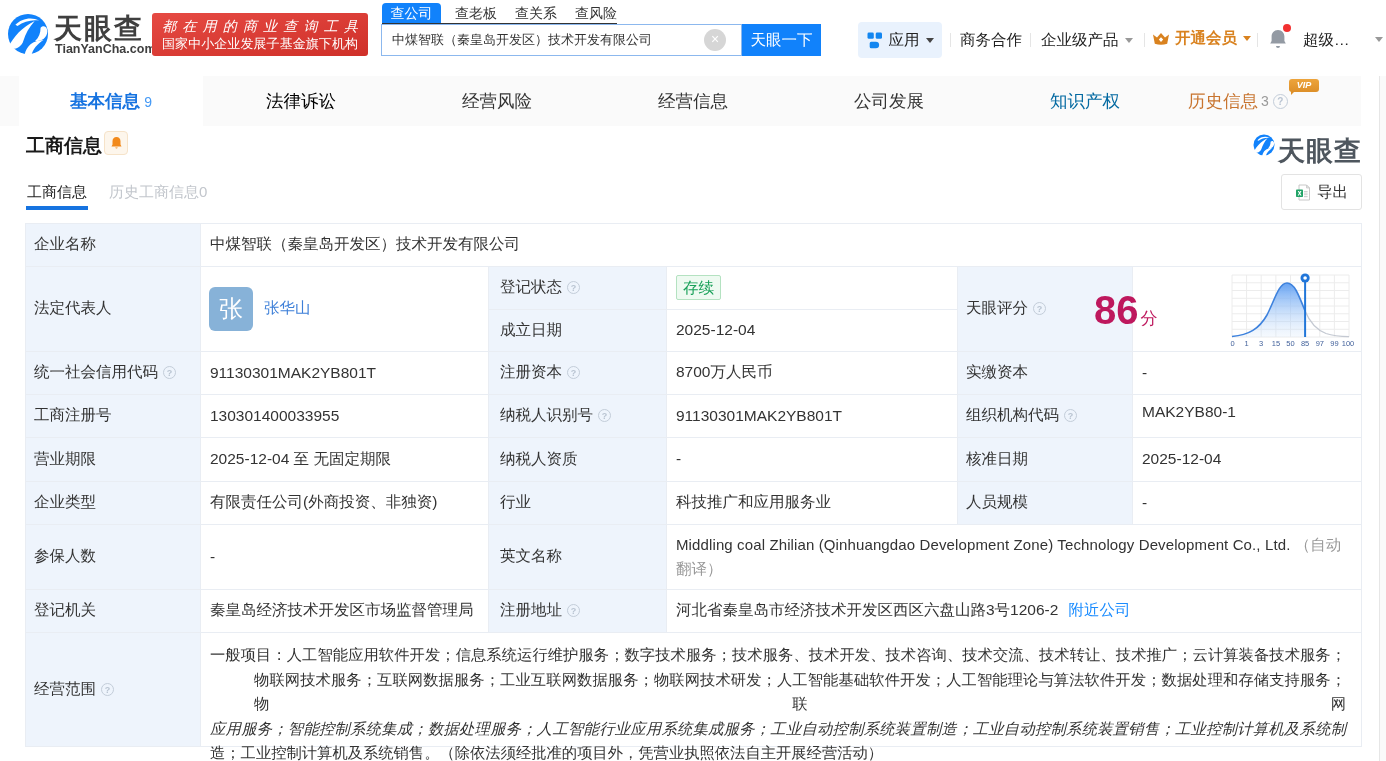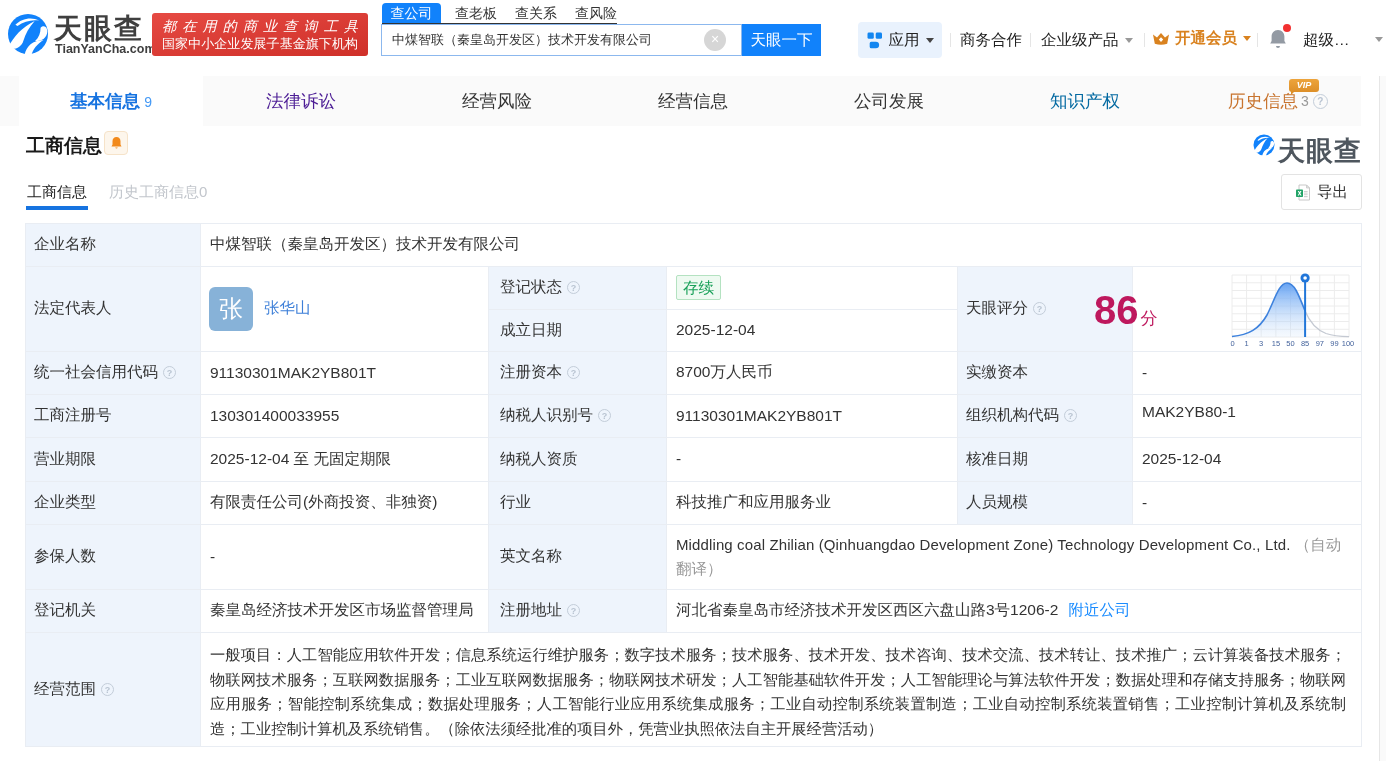--- a/index.html
+++ b/index.html
@@ -77,26 +77,26 @@
   </svg>
   <div class="abs" style="left:1283px;top:24px;width:8px;height:8px;border-radius:50%;background:#f23030;"></div>
   <div class="abs" style="left:1303px;top:30px;font-size:15.5px;color:#222;">超级…</div>
   <span class="caret abs" style="left:1369px;top:37px;border-top-color:#999;"></span>
 </div>
 
 <div class="abs" style="left:0;top:76px;width:1361px;height:50px;background:#fafafa;"></div>
 <div class="abs" style="left:19px;top:76px;width:184px;height:50px;background:#fff;"></div>
 <div id="navtabs">
   <div class="abs" style="left:19px;top:76px;width:184px;height:50px;text-align:center;line-height:50px;"><span style="font-size:17.5px;font-weight:bold;color:#1673e0;">基本信息</span> <span style="font-size:14px;color:#4499f5;">9</span></div>
-  <div class="abs" style="left:203px;top:76px;width:196px;height:50px;text-align:center;line-height:50px;font-size:17.5px;color:#4c1d95;">法律诉讼</div>
+  <div class="abs" style="left:203px;top:76px;width:196px;height:50px;text-align:center;line-height:50px;font-size:17.5px;color:#000000;">法律诉讼</div>
   <div class="abs" style="left:399px;top:76px;width:196px;height:50px;text-align:center;line-height:50px;font-size:17.5px;color:#333;">经营风险</div>
   <div class="abs" style="left:595px;top:76px;width:196px;height:50px;text-align:center;line-height:50px;font-size:17.5px;color:#333;">经营信息</div>
   <div class="abs" style="left:791px;top:76px;width:196px;height:50px;text-align:center;line-height:50px;font-size:17.5px;color:#333;">公司发展</div>
   <div class="abs" style="left:987px;top:76px;width:196px;height:50px;text-align:center;line-height:50px;font-size:17.5px;color:#0369a1;">知识产权</div>
-  <div class="abs flexc" style="left:1228px;top:76px;height:50px;">
+  <div class="abs flexc" style="left:1188px;top:76px;height:50px;">
     <span style="font-size:17.5px;color:#c8742f;">历史信息</span>
     <span style="font-size:14px;color:#999;margin-left:3px;">3</span>
     <span class="qm" style="width:15px;height:15px;line-height:13px;font-size:10px;margin-left:4px;">?</span>
   </div>
   <div class="abs" style="left:1289px;top:79px;width:30px;height:13px;background:linear-gradient(180deg,#eda43c,#dd8f28);border-radius:3px;color:#fff;font-size:9px;font-weight:bold;font-style:italic;text-align:center;line-height:13px;">VIP</div>
   <div class="abs" style="left:1291px;top:91px;width:0;height:0;border-left:4px solid #dd8f28;border-bottom:4px solid transparent;"></div>
 </div>
 
 <div id="sechead">
   <div class="abs" style="left:26px;top:133px;font-size:19px;font-weight:bold;color:#1a1a1a;">工商信息</div>
@@ -274,21 +274,21 @@
   <div class="abs t14" style="left:676px;top:533px;width:676px;line-height:24px;"><span style="font-size:15px;letter-spacing:0.12px;">Middling coal Zhilian (Qinhuangdao Development Zone) Technology Development Co., Ltd.</span> <span style="color:#999;">（自动<br>翻译）</span></div>
 
   <div class="abs flexc t14" style="left:34px;top:589px;height:43px;">登记机关</div>
   <div class="abs flexc t14" style="left:210px;top:589px;height:43px;">秦皇岛经济技术开发区市场监督管理局</div>
   <div class="abs flexc t14" style="left:500px;top:589px;height:43px;">注册地址<span class="qm">?</span></div>
   <div class="abs flexc t14" style="left:676px;top:589px;height:43px;">河北省秦皇岛市经济技术开发区西区六盘山路3号1206-2<span style="color:#1a8cff;margin-left:10px;">附近公司</span></div>
 
   <div class="abs flexc t14" style="left:34px;top:632px;height:115px;">经营范围<span class="qm">?</span></div>
   <div class="abs t14" style="left:210px;top:643px;width:1136px;line-height:24.5px;font-size:15.3px;">
     <div style="text-align:justify;text-align-last:justify;">一般项目：人工智能应用软件开发；信息系统运行维护服务；数字技术服务；技术服务、技术开发、技术咨询、技术交流、技术转让、技术推广；云计算装备技术服务；</div>
-    <div style="text-align:justify;text-align-last:justify;">物联网技术服务；互联网数据服务；工业互联网数据服务；物联网技术研发；人工智能基础软件开发；人工智能理论与算法软件开发；数据处理和存储支持服务；物联网</div>
-    <div style="text-align:justify;text-align-last:justify;">应用服务；智能控制系统集成；数据处理服务；人工智能行业应用系统集成服务；工业自动控制系统装置制造；工业自动控制系统装置销售；工业控制计算机及系统制</div>
+    <div style="text-align:justify;text-align-last:justify;margin-left:44px;">物联网技术服务；互联网数据服务；工业互联网数据服务；物联网技术研发；人工智能基础软件开发；人工智能理论与算法软件开发；数据处理和存储支持服务；物联网</div>
+    <div style="text-align:justify;text-align-last:justify;font-style:italic;">应用服务；智能控制系统集成；数据处理服务；人工智能行业应用系统集成服务；工业自动控制系统装置制造；工业自动控制系统装置销售；工业控制计算机及系统制</div>
     <div>造；工业控制计算机及系统销售。（除依法须经批准的项目外，凭营业执照依法自主开展经营活动）</div>
   </div>
 </div>
 
 <div class="abs" style="left:1380px;top:76px;width:6px;height:685px;background:#fafafa;"></div>
 <div class="abs" style="left:1379px;top:76px;width:1px;height:685px;background:#e6e6e6;"></div>
 </div>
 
 </body></html>

